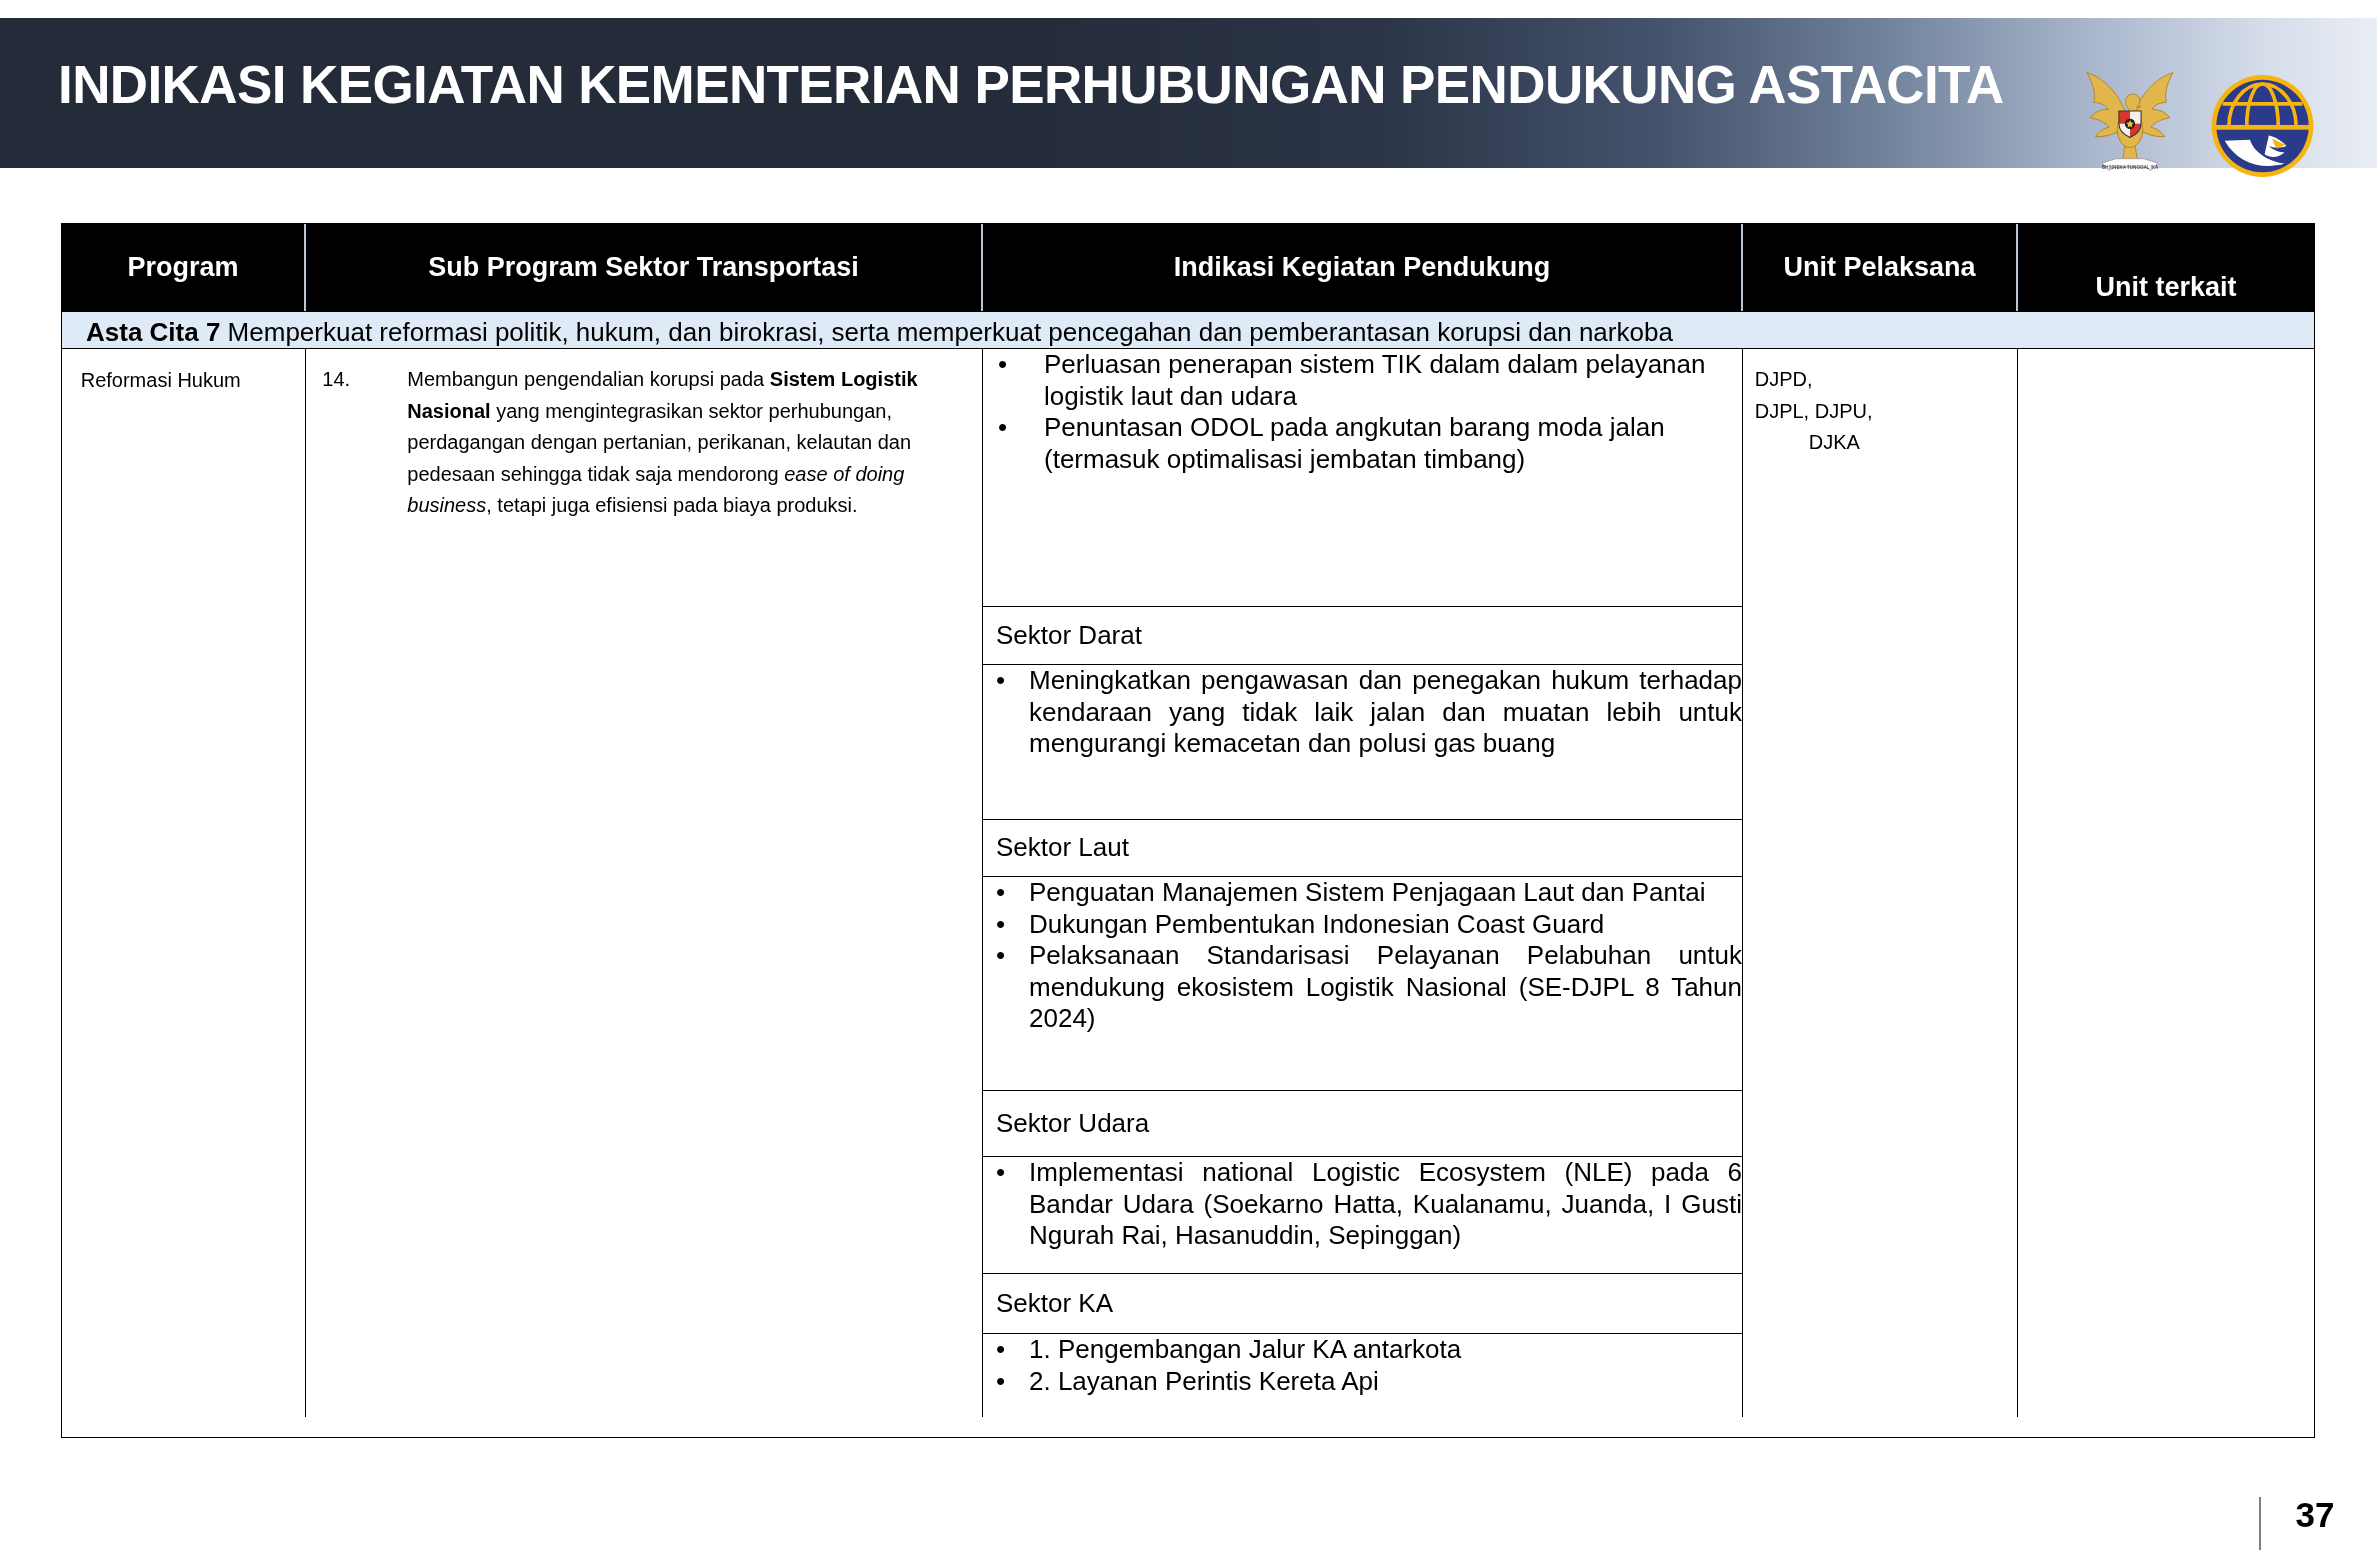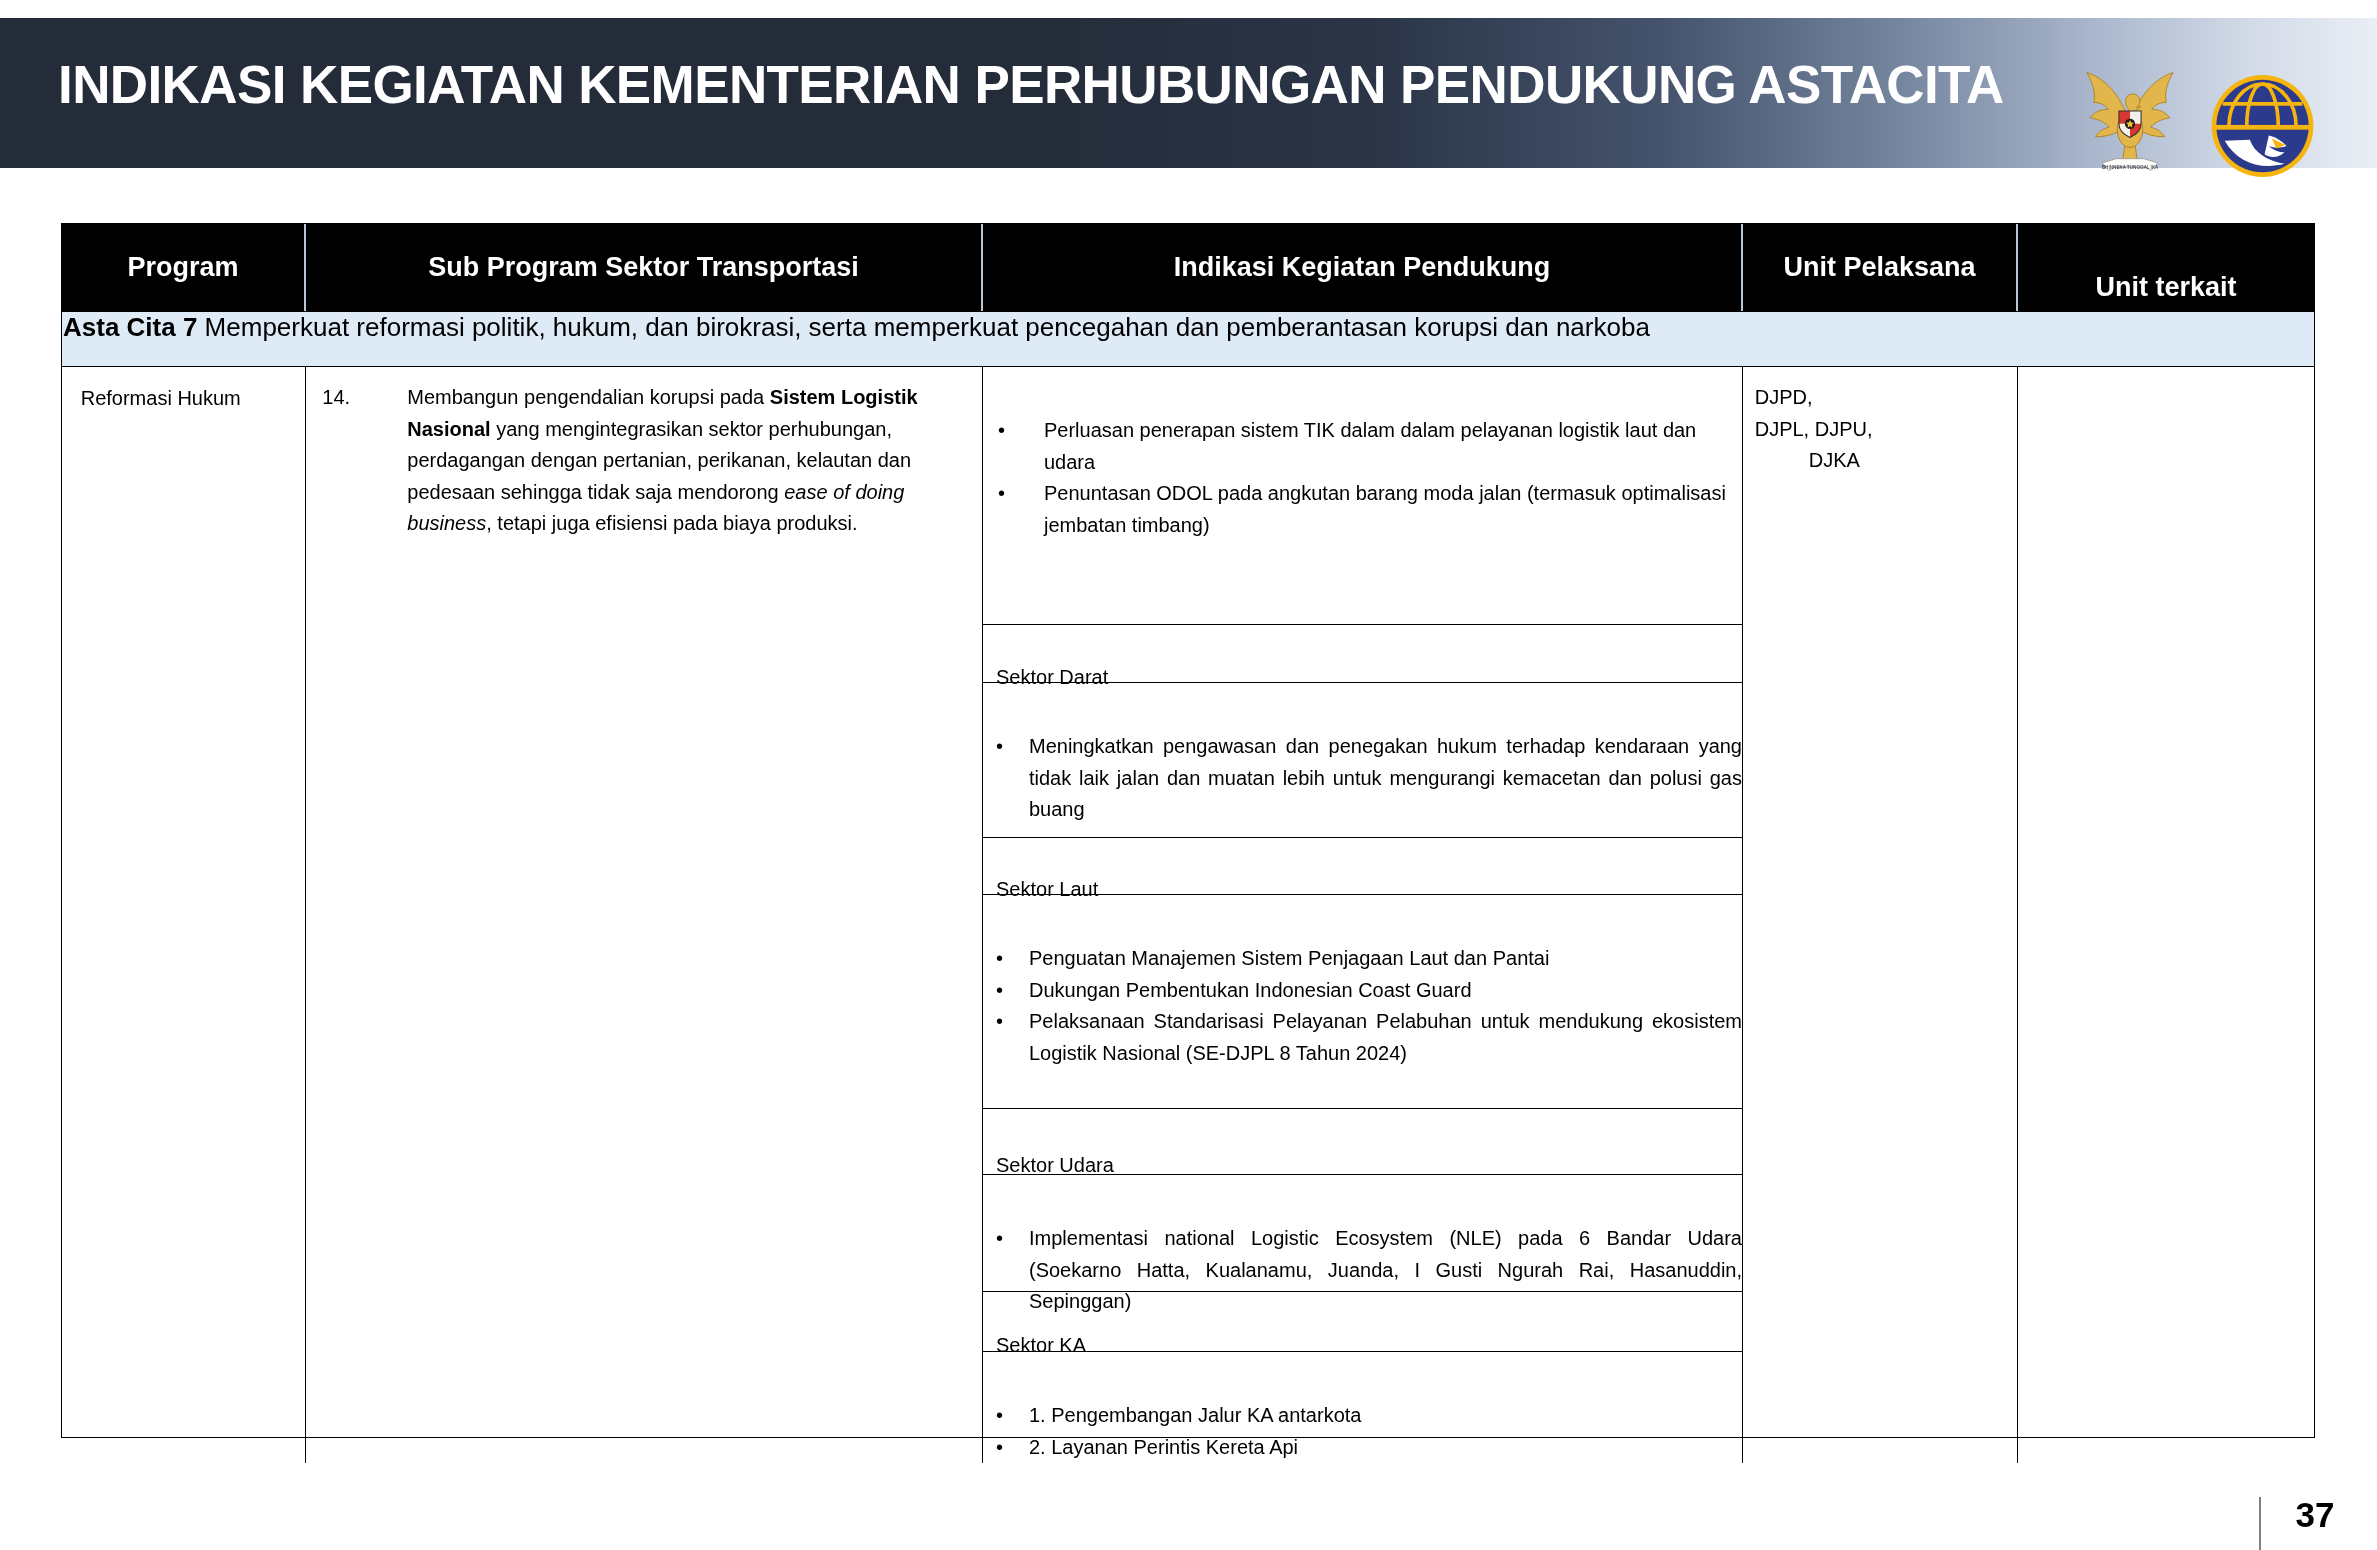--- a/index.html
+++ b/index.html
@@ -30,41 +30,41 @@
     display:grid;grid-template-columns:244px 677px 760px 275px 1fr;
     height:88px;background:#000000;border-bottom:1.2px solid #000;box-sizing:border-box;
   }
   .th{
     display:flex;align-items:center;justify-content:center;
     color:#fff;font-size:27px;font-weight:700;border-right:2.3px solid #B9C6D3;box-sizing:border-box;
     text-align:center;
   }
   .th:last-child{border-right:none;margin-top:39px;}
   .asta-row{
-    height:55px;background:#DEEAF6;border-bottom:1.2px solid #000;box-sizing:border-box;
-    display:flex;align-items:flex-start;padding-left:1px;font-size:26px;
+    height:37px;background:#DEEAF6;border-bottom:1.2px solid #000;box-sizing:border-box;
+    display:flex;align-items:flex-end;padding-left:24px;font-size:26px;
   }
   .asta-row b{font-weight:700;}
   .tbody{
     display:grid;grid-template-columns:244px 677px 760px 275px 1fr;
     height:1068px;
   }
   .cell{border-right:1.2px solid #000;box-sizing:border-box;font-size:20px;line-height:31.5px;}
   .cell:last-child{border-right:none;}
   .cell-program{padding:16.3px 11.7px 0 18.7px;}
   .cell-subprogram{padding:15px 23px 0 16.3px;}
   .subprogram{display:flex;gap:45px;}
   .sp-num{flex:0 0 40px;}
   .sp-text{flex:1;}
   .cell-unit{padding:15px 9.3px 0 11.7px;}
   .unit-line-indent{padding-left:54px;}
   
   .col3{display:grid;grid-template-rows:258px 58px 155px 57px 214px 66px 117px 60px 1fr;
         border-right:1.2px solid #000;box-sizing:border-box;}
-  .sub{border-bottom:1.2px solid #000;box-sizing:border-box;font-size:20px;line-height:31.5px;margin-top:48px;}
+  .sub{border-bottom:1.2px solid #000;box-sizing:border-box;font-size:26px;line-height:31.5px;}
   .sub:last-child{border-bottom:none;}
   .sektor-label{display:flex;align-items:center;padding-left:13px;}
   ul.bullets{list-style:none;margin:0;padding:0;}
   .sub-bullets{padding:14px 8.2px 0 0;}
   .bullets li{position:relative;margin:0;}
   .b-wide li{padding-left:61px;}
   .b-wide li::before{content:"\2022";position:absolute;left:15px;}
   .b-just li{padding-left:46px;text-align:justify;}
   .b-just li::before{content:"\2022";position:absolute;left:13px;}
   .b-left li{padding-left:46px;}

